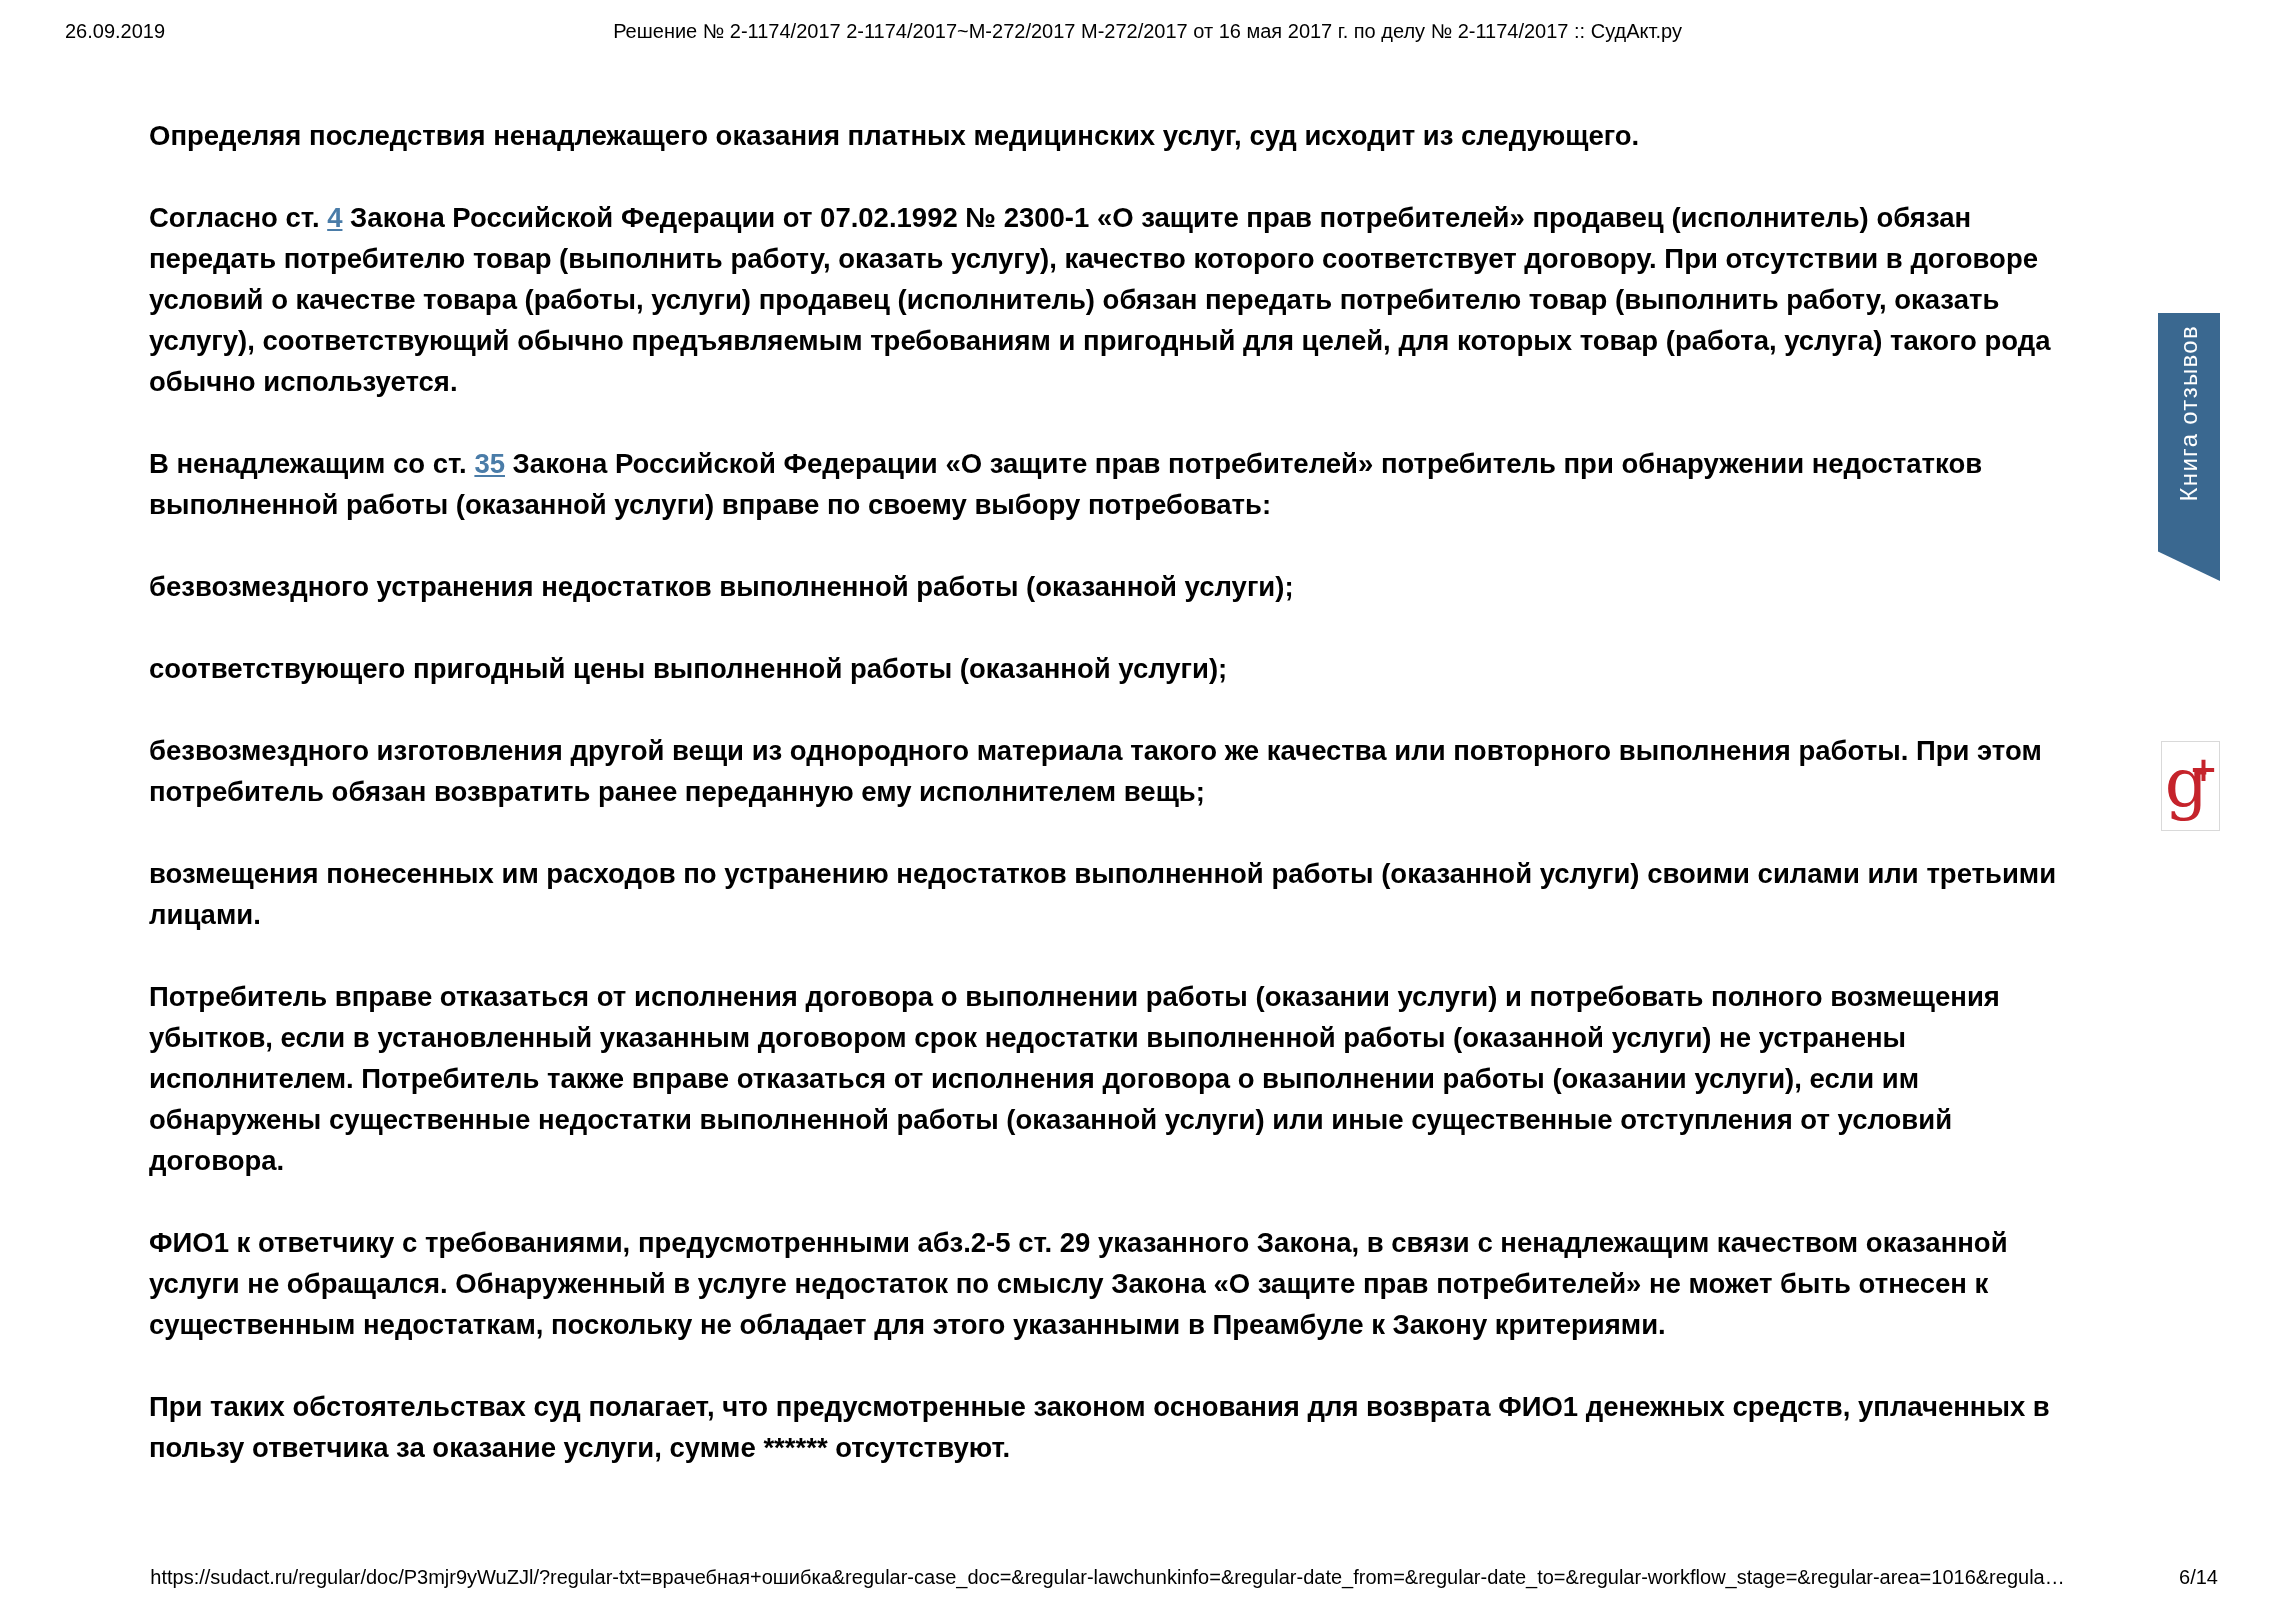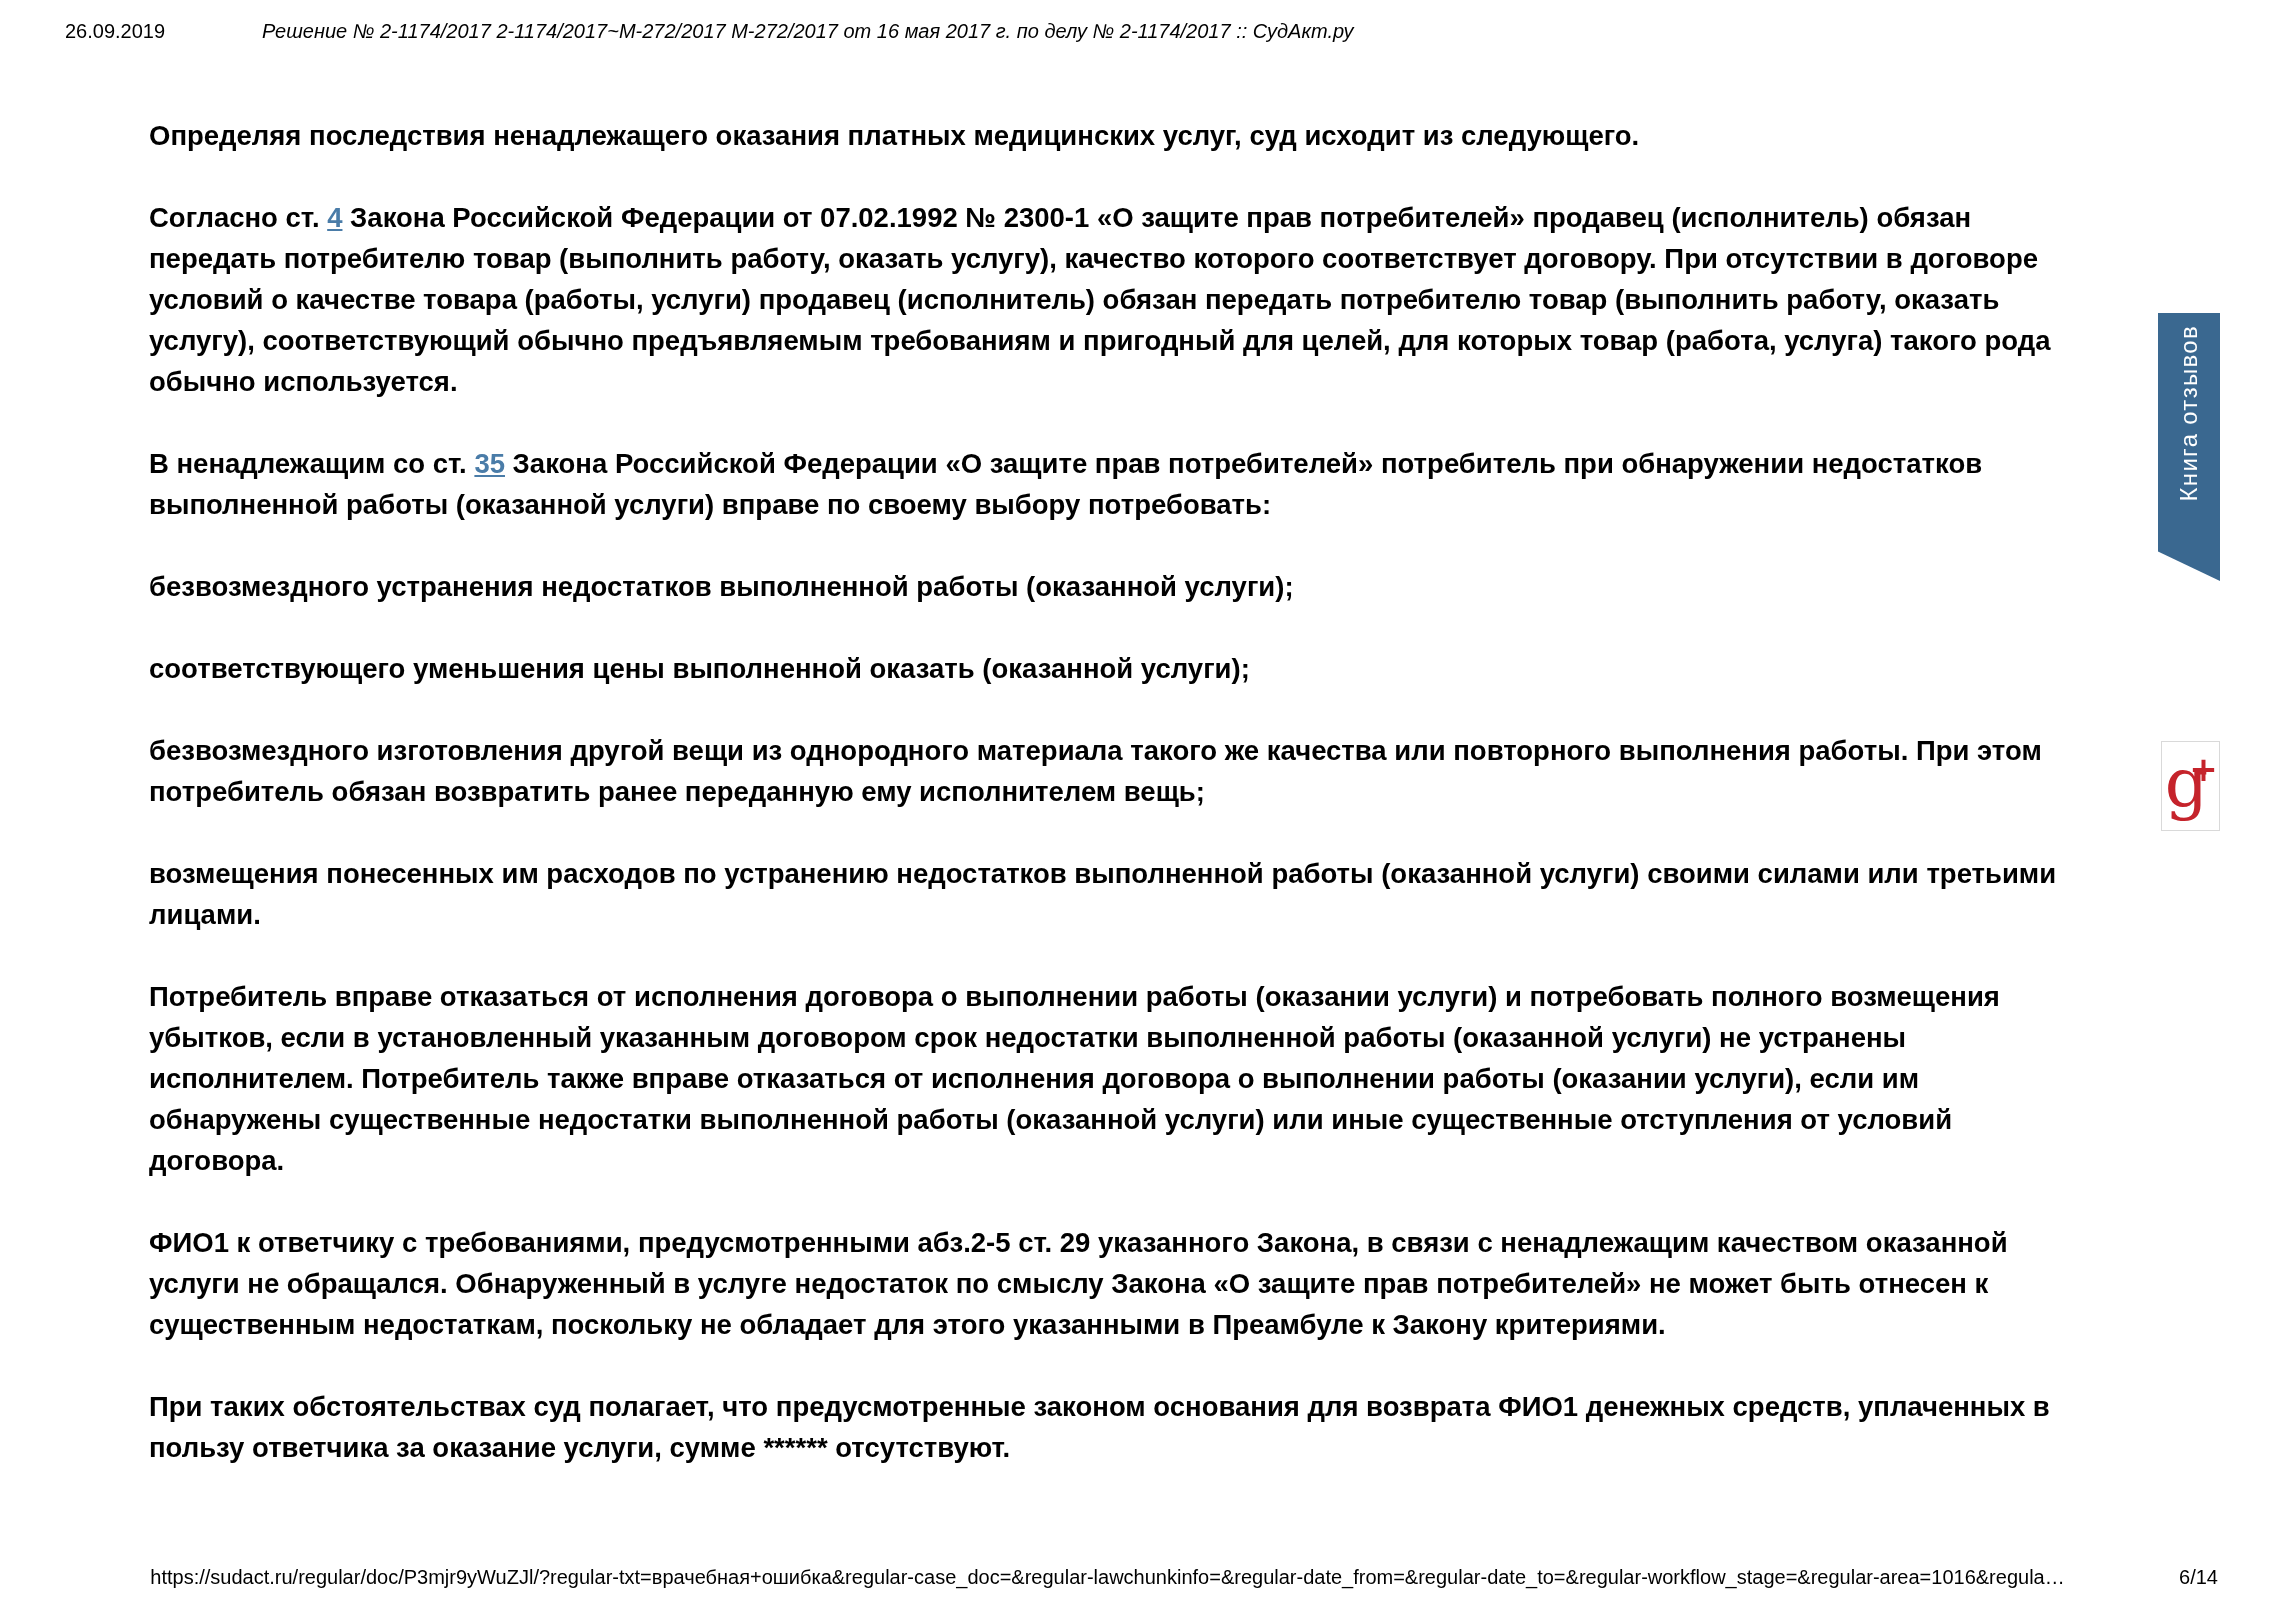--- a/index.html
+++ b/index.html
@@ -16,21 +16,21 @@
   
   .print-header {
     position: absolute;
     top: 19.6px; left: 0; right: 0;
     height: 33px;
     font-size: 20px;
   }
   .print-header .hdr-date { position: absolute; left: 65px; top: 0; }
   .print-header .hdr-title {
     position: absolute; left: 262px; right: 262px; top: 0;
-    white-space: nowrap; font-style: italic;
+    text-align: center; white-space: nowrap;
   }
 
   
   .article {
     position: absolute;
     left: 149px; top: 115px;
     width: 1924px;
     font-size: 27.5px;
     line-height: 41px;
     text-align: left;
@@ -112,21 +112,21 @@
   <div class="print-header">
     <span class="hdr-date">26.09.2019</span>
     <span class="hdr-title">Решение № 2-1174/2017 2-1174/2017~М-272/2017 М-272/2017 от 16 мая 2017 г. по делу № 2-1174/2017 :: СудАкт.ру</span>
   </div>
 
   <div class="article">
       <p><span>Определяя последствия ненадлежащего оказания платных медицинских услуг, суд исходит из следующего.</span></p>
       <p><span>Согласно ст. </span><a href="#">4</a><span> Закона Российской Федерации от 07.02.1992 № 2300-1 «О защите прав потребителей» продавец (исполнитель) обязан передать потребителю товар (выполнить работу, оказать услугу), качество которого соответствует договору. При отсутствии в договоре условий о качестве товара (работы, услуги) продавец (исполнитель) обязан передать потребителю товар (выполнить работу, оказать услугу), соответствующий обычно предъявляемым требованиям и пригодный для целей, для которых товар (работа, услуга) такого рода обычно используется.</span></p>
       <p><span>В ненадлежащим со ст. </span><a href="#">35</a><span> Закона Российской Федерации «О защите прав потребителей» потребитель при обнаружении недостатков выполненной работы (оказанной услуги) вправе по своему выбору потребовать:</span></p>
       <p><span>безвозмездного устранения недостатков выполненной работы (оказанной услуги);</span></p>
-      <p><span>соответствующего уменьшения цены выполненной оказать (оказанной услуги);</span></p>
+      <p><span>соответствующего пригодный цены выполненной работы (оказанной услуги);</span></p>
       <p><span>безвозмездного изготовления другой вещи из однородного материала такого же качества или повторного выполнения работы. При этом потребитель обязан возвратить ранее переданную ему исполнителем вещь;</span></p>
       <p><span>возмещения понесенных им расходов по устранению недостатков выполненной работы (оказанной услуги) своими силами или третьими лицами.</span></p>
       <p><span>Потребитель вправе отказаться от исполнения договора о выполнении работы (оказании услуги) и потребовать полного возмещения убытков, если в установленный указанным договором срок недостатки выполненной работы (оказанной услуги) не устранены исполнителем. Потребитель также вправе отказаться от исполнения договора о выполнении работы (оказании услуги), если им обнаружены существенные недостатки выполненной работы (оказанной услуги) или иные существенные отступления от условий договора.</span></p>
       <p><span>ФИО1 к ответчику с требованиями, предусмотренными абз.2-5 ст. 29 указанного Закона, в связи с ненадлежащим качеством оказанной услуги не обращался. Обнаруженный в услуге недостаток по смыслу Закона «О защите прав потребителей» не может быть отнесен к существенным недостаткам, поскольку не обладает для этого указанными в Преамбуле к Закону критериями.</span></p>
       <p><span>При таких обстоятельствах суд полагает, что предусмотренные законом основания для возврата ФИО1 денежных средств, уплаченных в пользу ответчика за оказание услуги, сумме ****** отсутствуют.</span></p>
     </div>
 
   <div class="feedback-tab" style="background: rgb(58, 104, 144);">
     <span class="tab-label" style="color: rgb(255, 255, 255);">Книга отзывов</span>
   </div>

